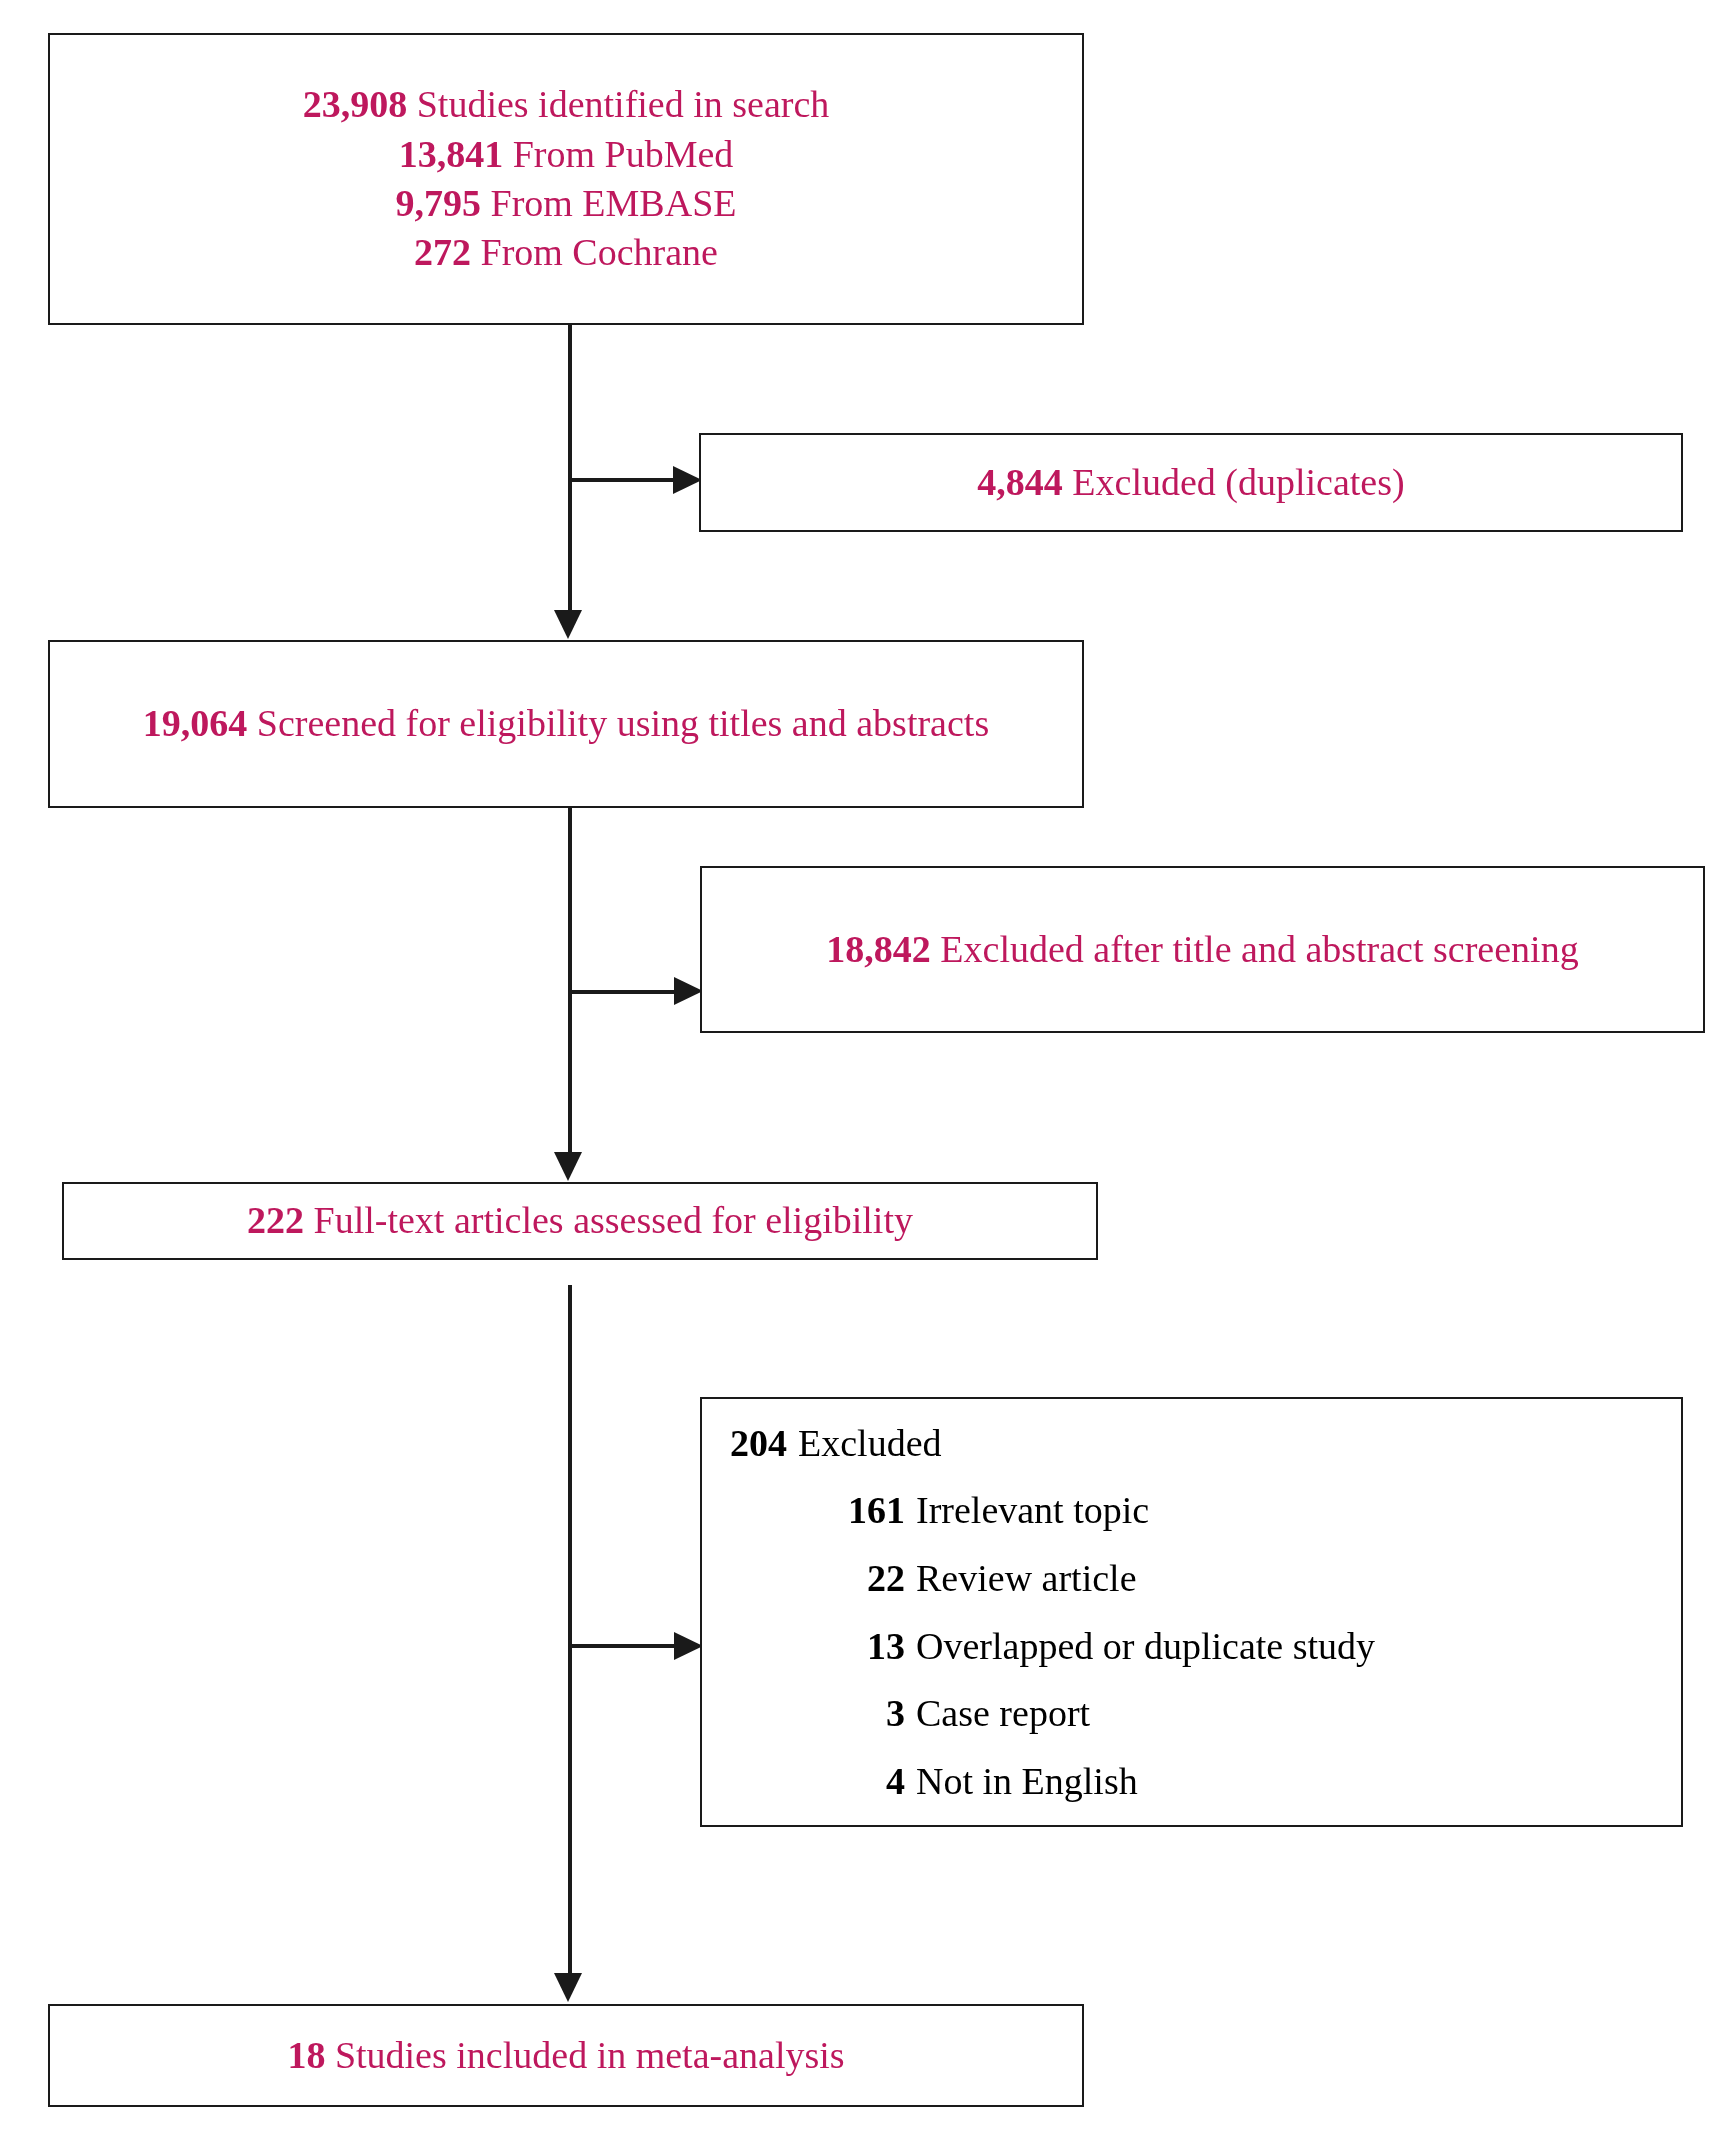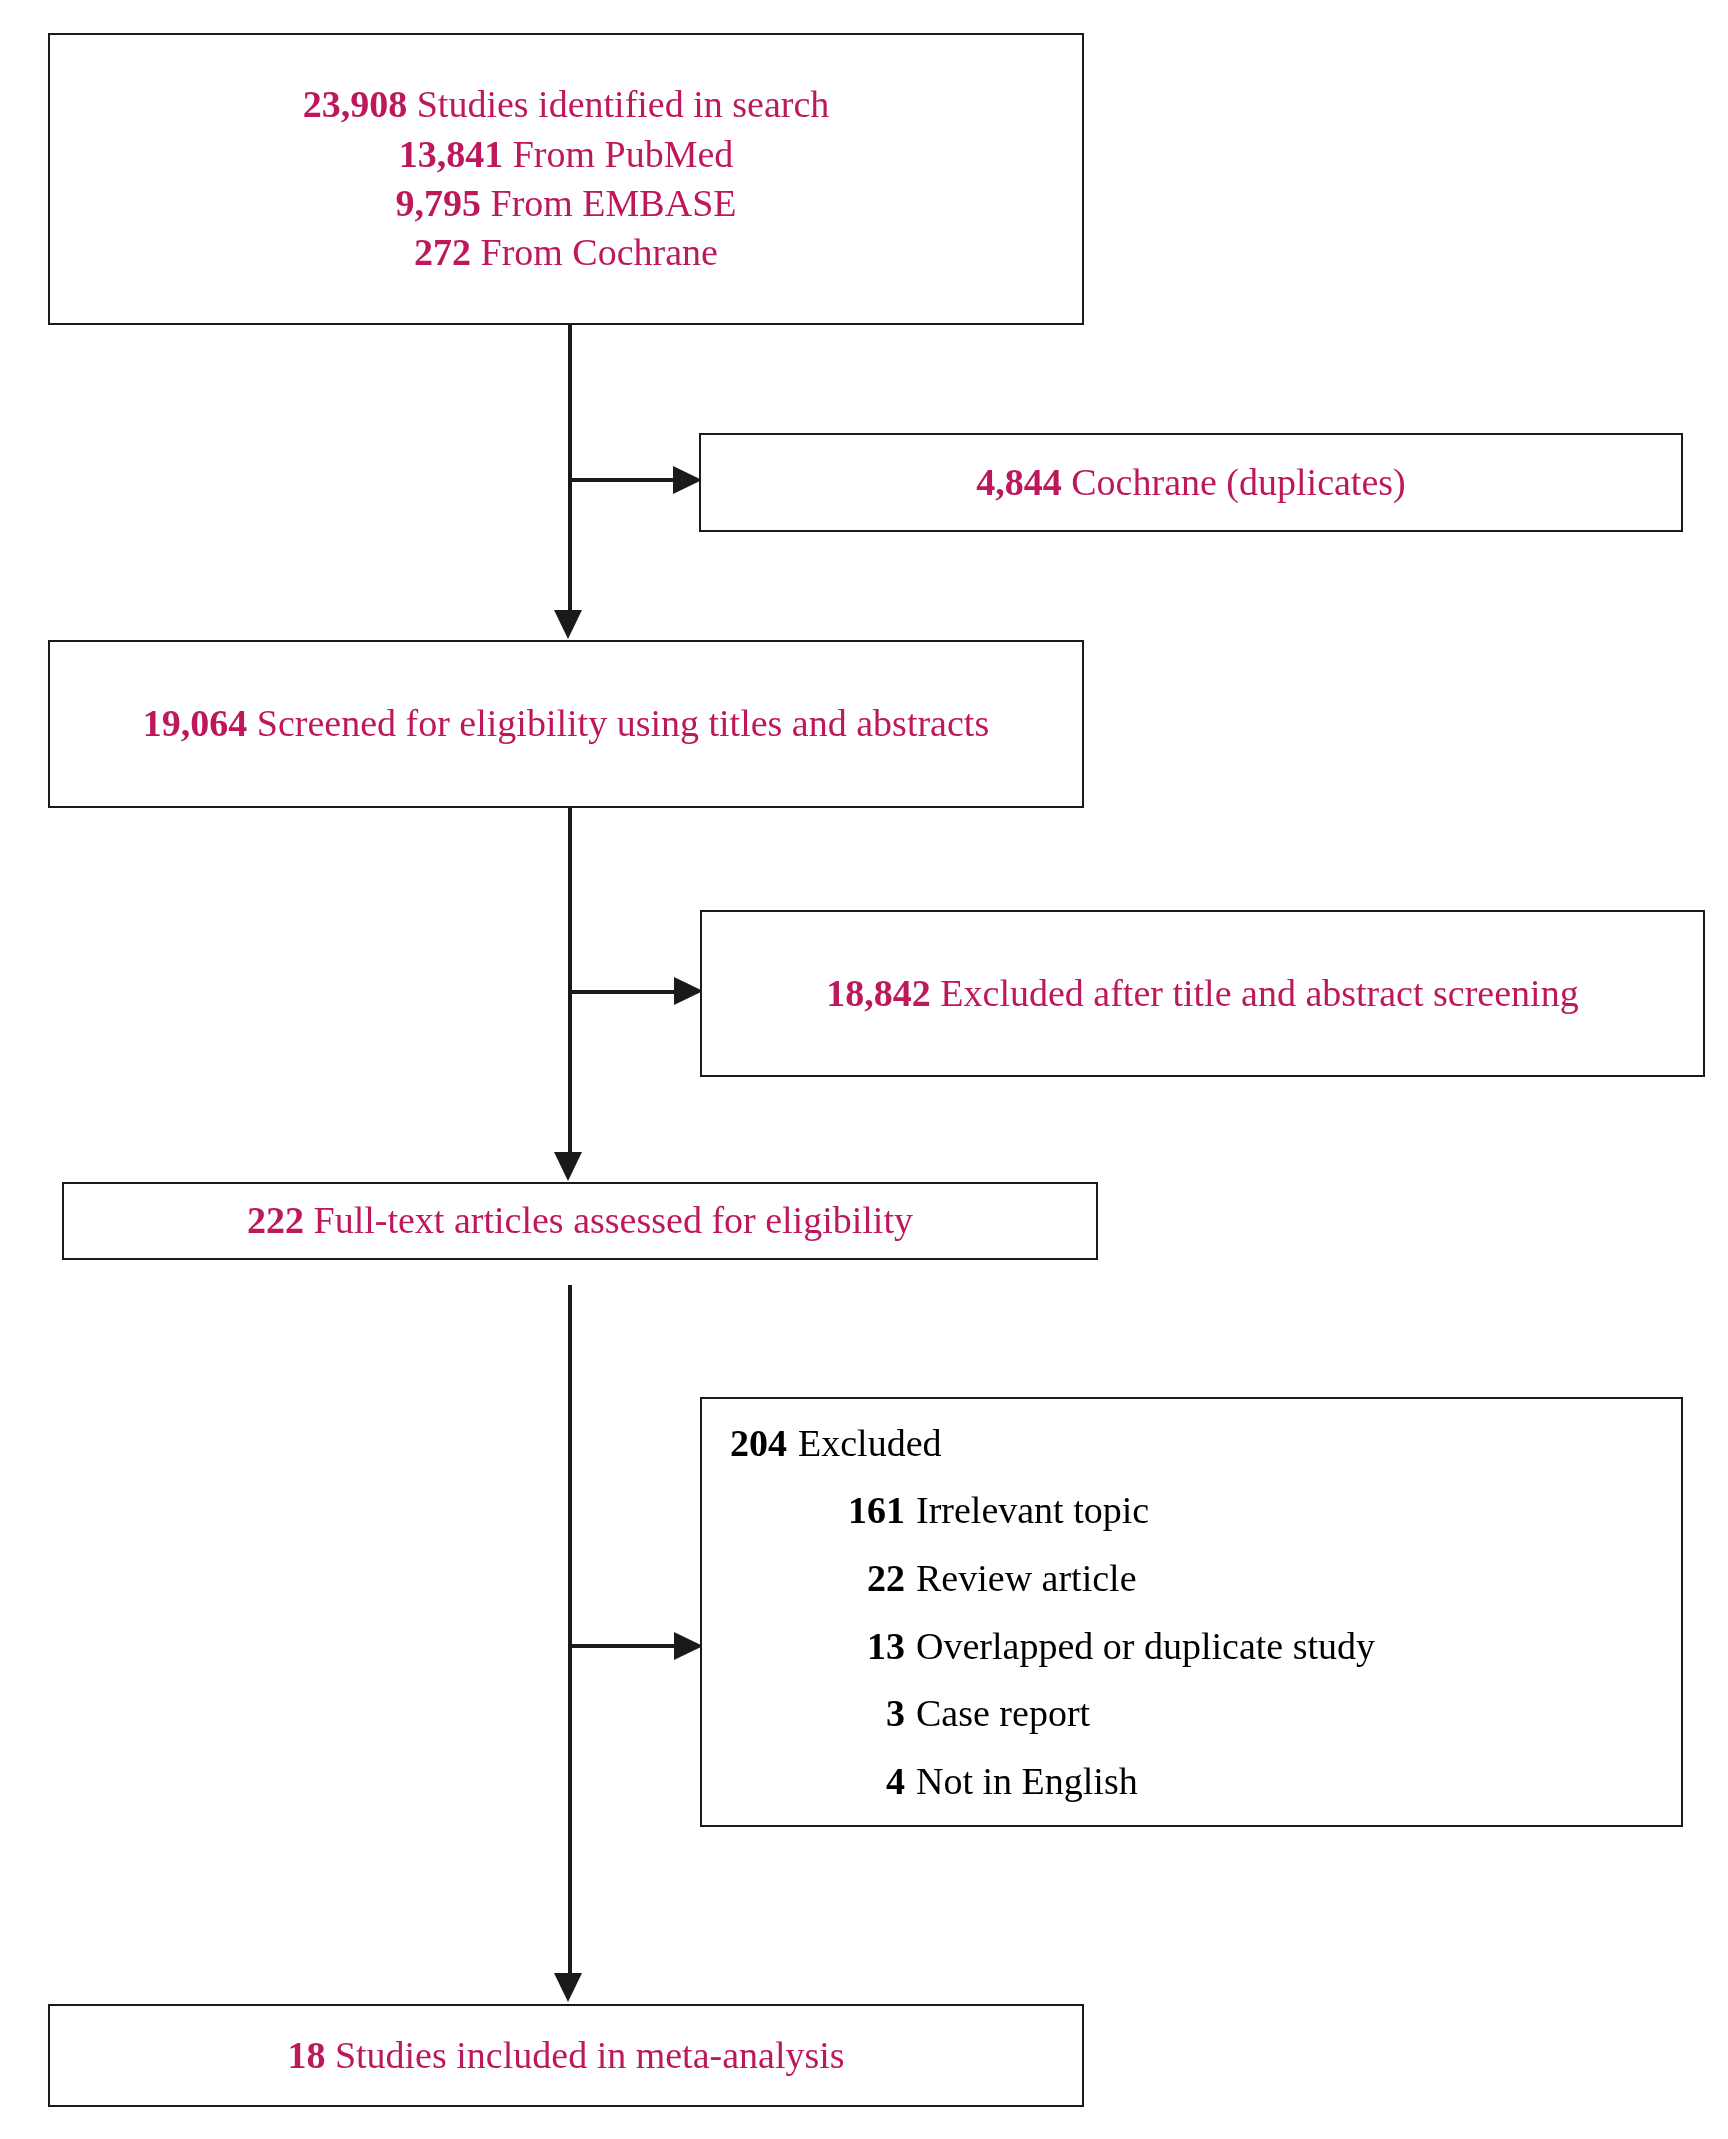--- a/index.html
+++ b/index.html
@@ -35,21 +35,21 @@
     padding: 0 5px;
     color: #be185d;
   }
   .num {
     font-weight: bold;
   }
   
   #box-identified      { left: 48px;   top: 33px;   width: 1036px; height: 292px; }
   #box-dup-excluded    { left: 699px; top: 433px;  width: 984px; height: 99px; }
   #box-screened        { left: 48px;   top: 640px;  width: 1036px; height: 168px; }
-  #box-title-excluded  { left: 700px; top: 910px; width: 1005px; height: 167px; }
+  #box-title-excluded  { left: 700px; top: 866px; width: 1005px; height: 167px; }
   #box-fulltext        { left: 62px;   top: 1182px; width: 1036px; height: 78px; }
   #box-reasons         { left: 700px; top: 1397px; width: 983px; height: 430px; }
   #box-included        { left: 48px;   top: 2004px; width: 1036px; height: 103px; }
 
   
   .reasons {
     padding: 9.7px 0 9.7px 28px;
     display: flex;
     flex-direction: column;
     gap: 25px;
@@ -124,21 +124,21 @@
   </div>
 
   <div class="vline" style="left:568px; top:325px; height:285px;"></div>
   <div class="arrow-down" style="left:554px; top:610px;"></div>
 
   <div class="hline" style="left:568px; top:478px; width:107px;"></div>
   <div class="arrow-right" style="left:673px; top:466px;"></div>
 
   <div class="box" id="box-dup-excluded">
     <div class="box-text">
-      <span class="num">4,844</span><span> Cochrane (duplicates)</span>
+      <span class="num">4,844</span><span> Excluded (duplicates)</span>
     </div>
   </div>
 
   <div class="box" id="box-screened">
     <div class="box-text">
       <span class="num">19,064</span><span> Screened for eligibility using titles and abstracts</span>
     </div>
   </div>
 
   <div class="vline" style="left:568px; top:808px; height:345px;"></div>

